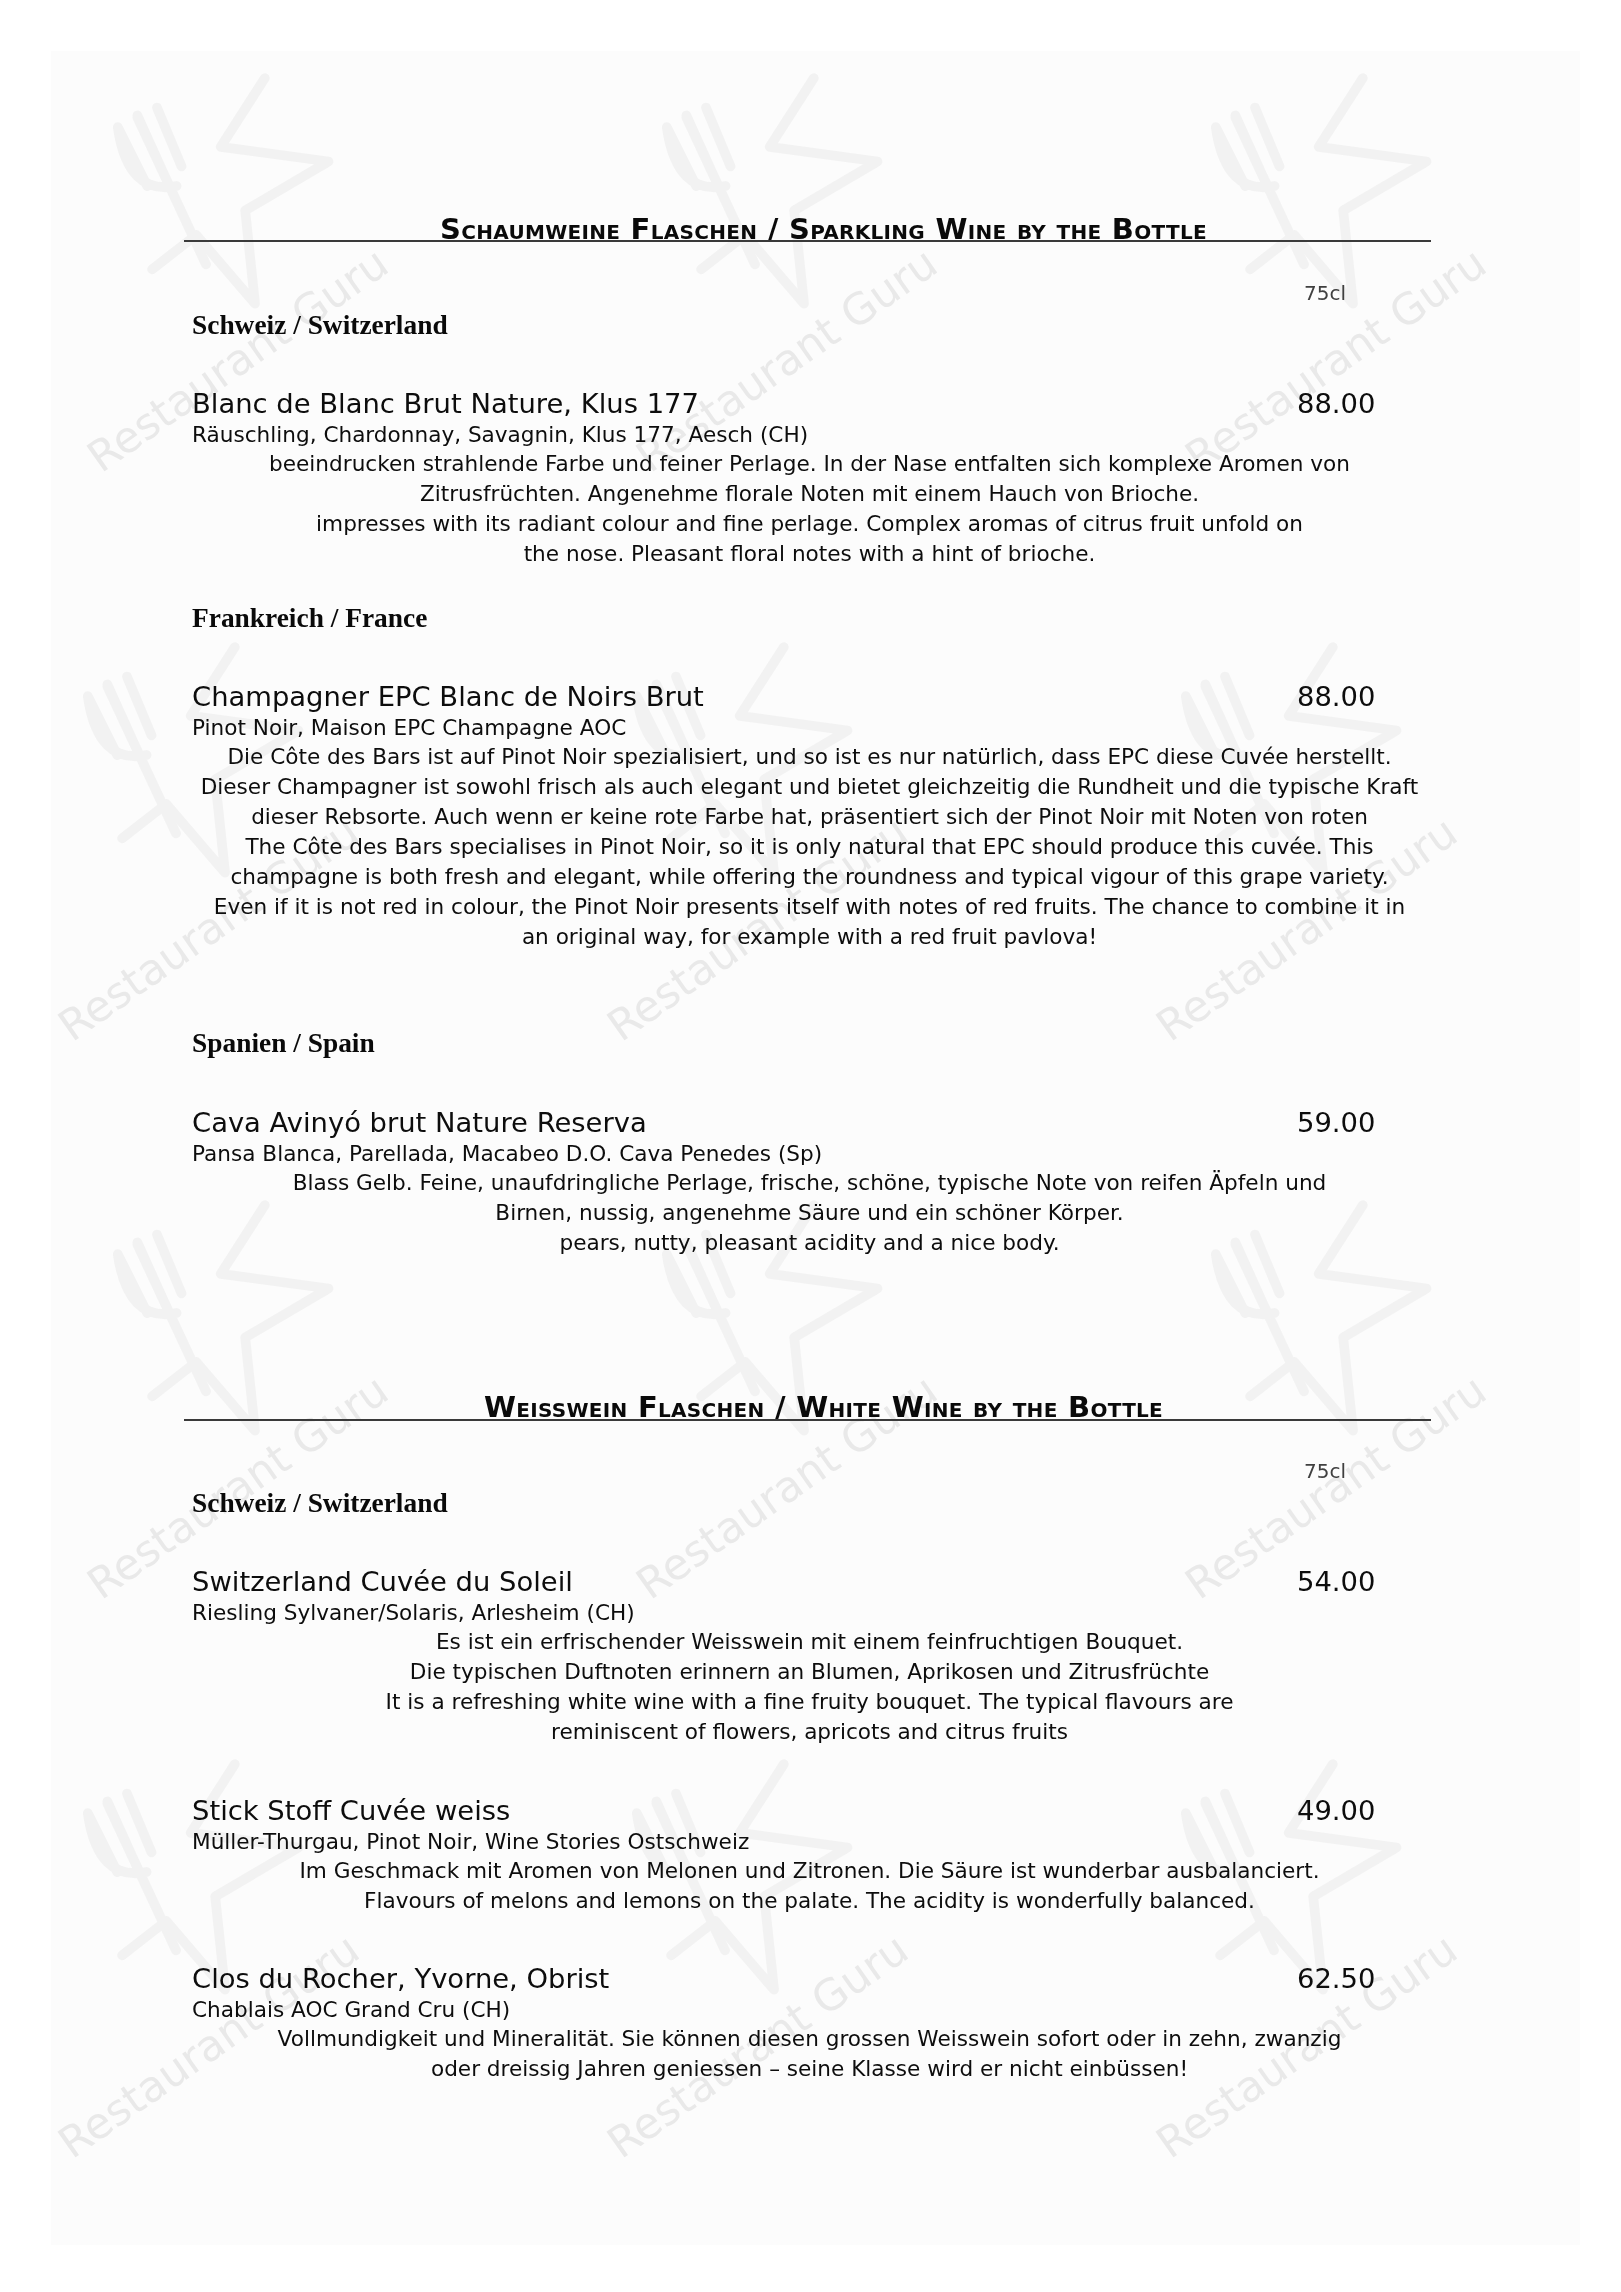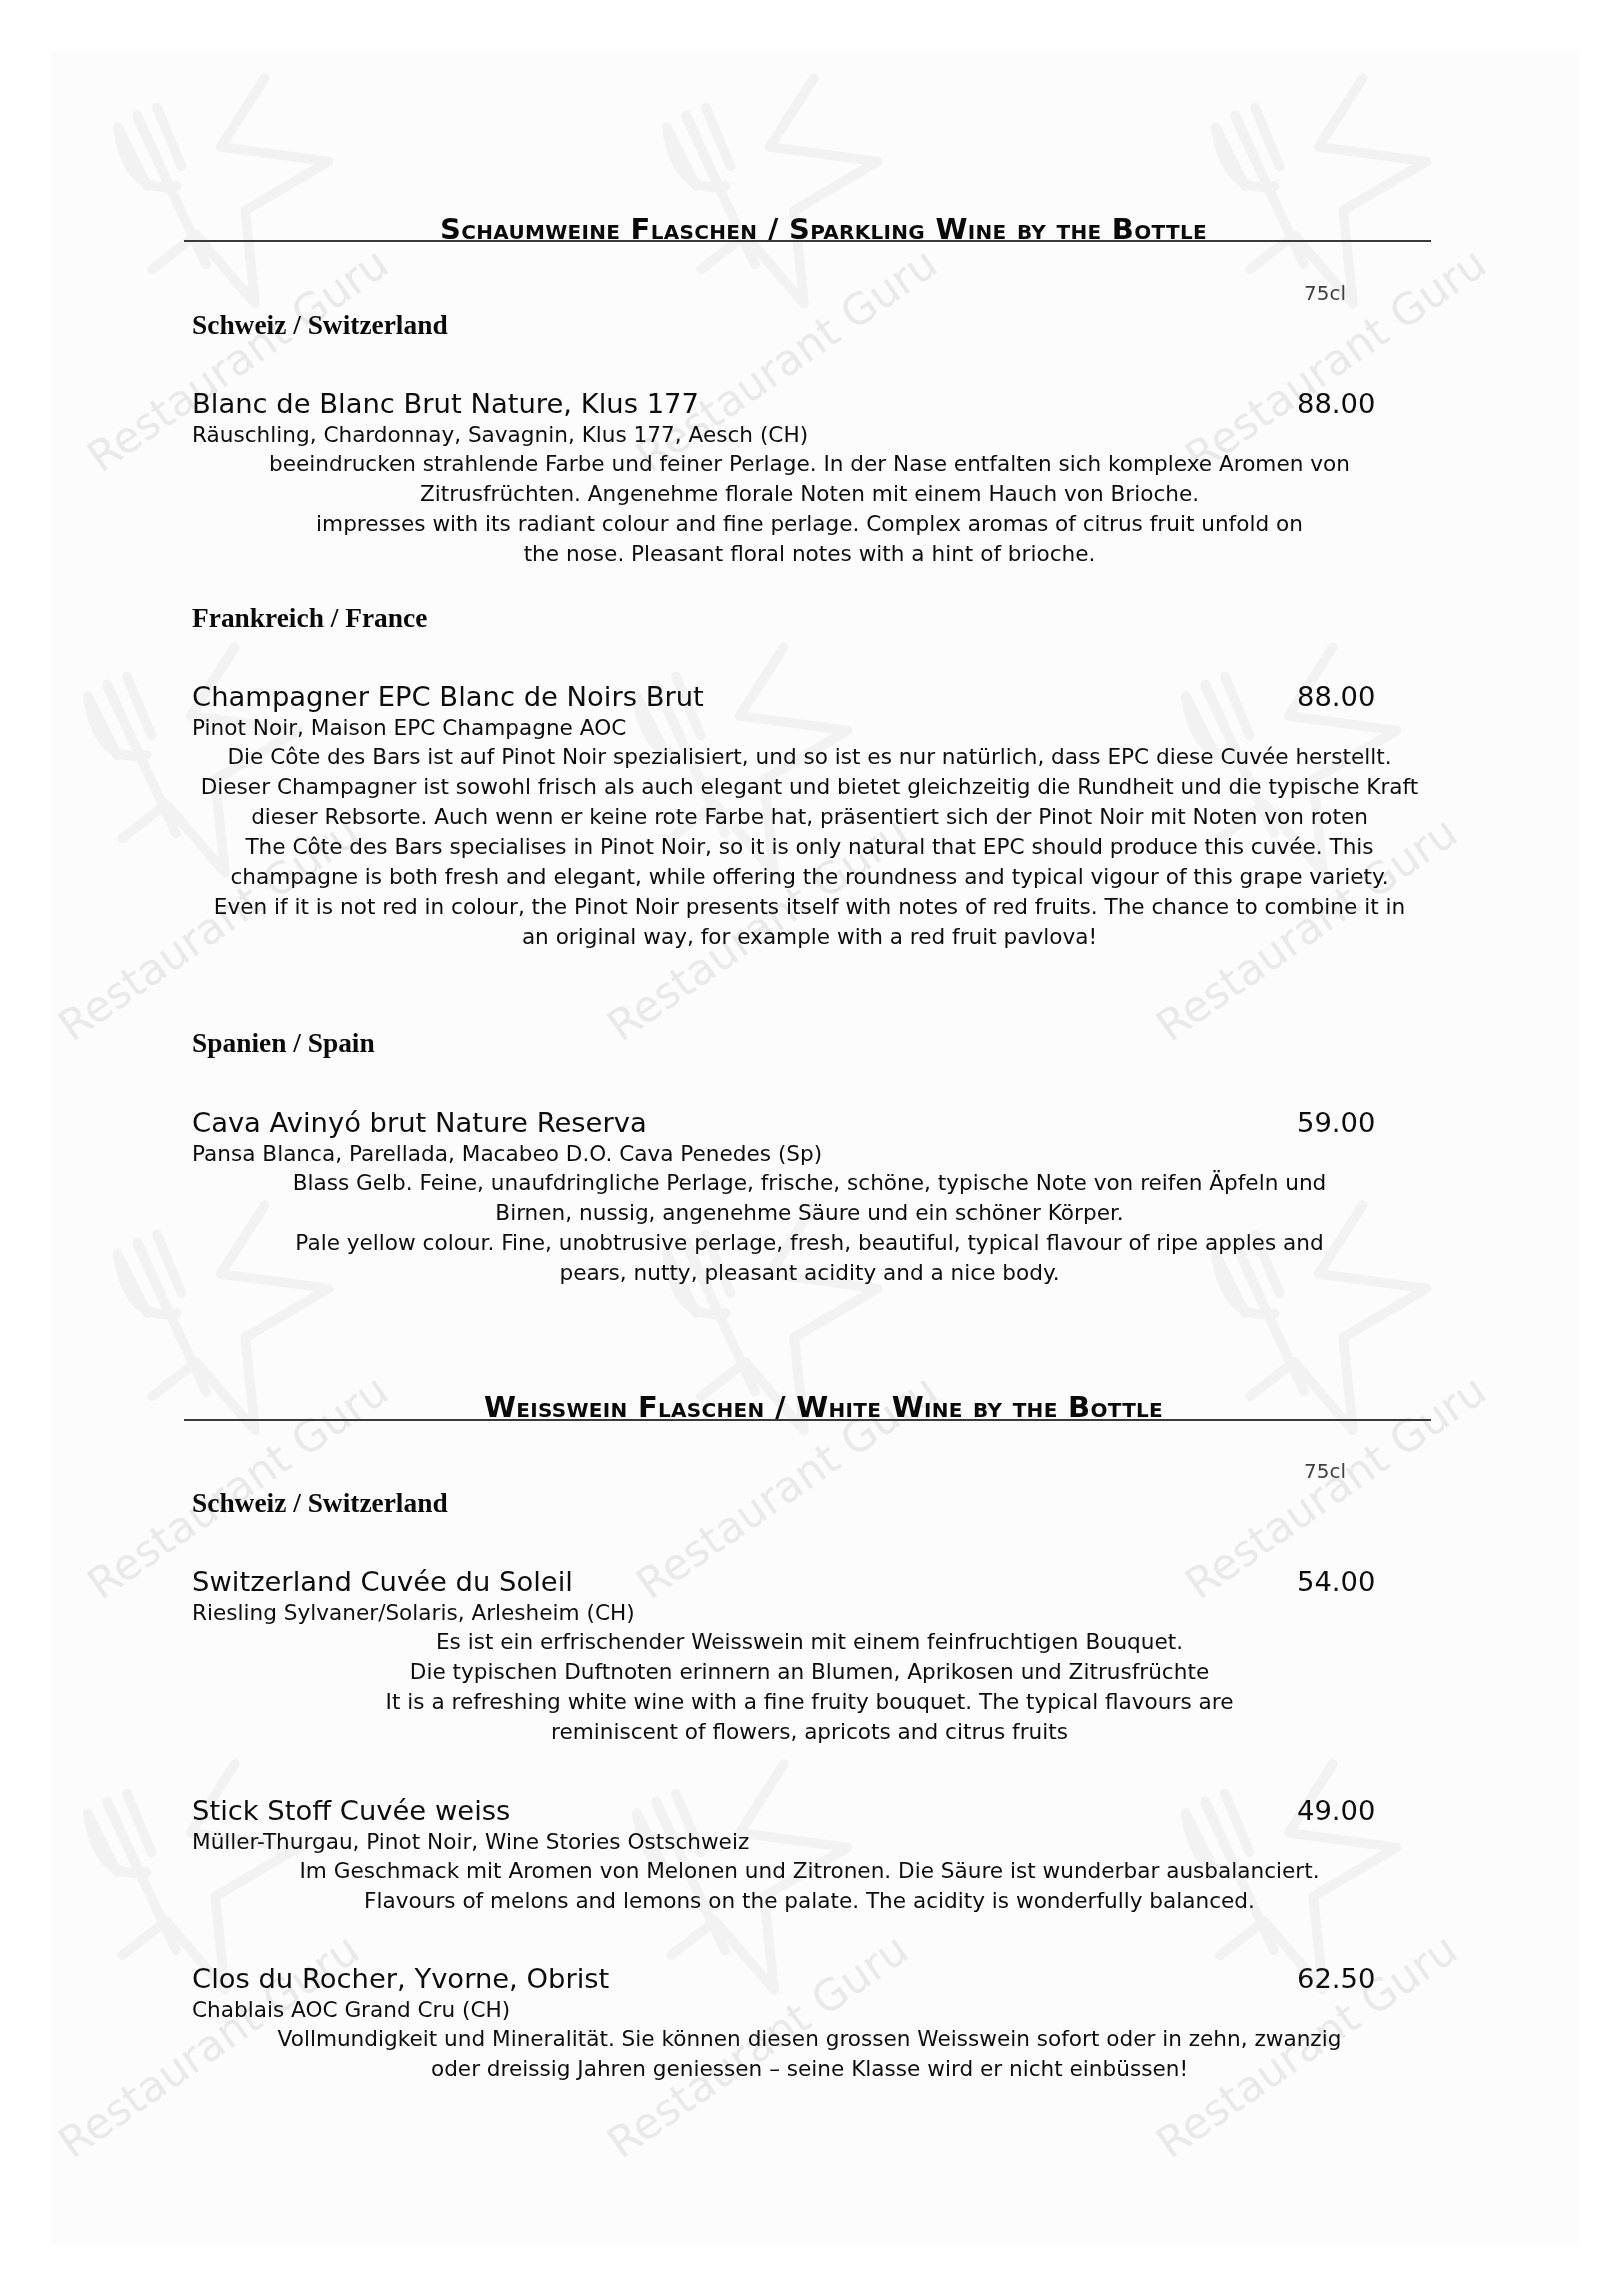--- a/index.html
+++ b/index.html
@@ -146,21 +146,20 @@
 
   <h3 class="country" style="top:1028px">Spanien / Spain</h3>
 
   <div class="wine" style="top:1106px">
     <div class="wine-name">Cava Avinyó brut Nature Reserva</div>
     <div class="wine-price">59.00</div>
     <div class="wine-grapes">Pansa Blanca, Parellada, Macabeo D.O. Cava Penedes (Sp)</div>
     <div class="wine-desc">
       <div>Blass Gelb. Feine, unaufdringliche Perlage, frische, schöne, typische Note von reifen Äpfeln und</div>
       <div>Birnen, nussig, angenehme Säure und ein schöner Körper.</div>
-      <div>Pale yellow colour. Fine, unobtrusive perlage, fresh, beautiful, typical flavour of ripe apples and</div>
       <div>pears, nutty, pleasant acidity and a nice body.</div>
     </div>
   </div>
 
   <h2 class="section-title" style="top:1374px">Weisswein Flaschen / White Wine by the Bottle</h2>
   <div class="rule" style="top:1419px"></div>
   <div class="size-label" style="top:1459px">75cl</div>
 
   <h3 class="country" style="top:1488px">Schweiz / Switzerland</h3>
 

